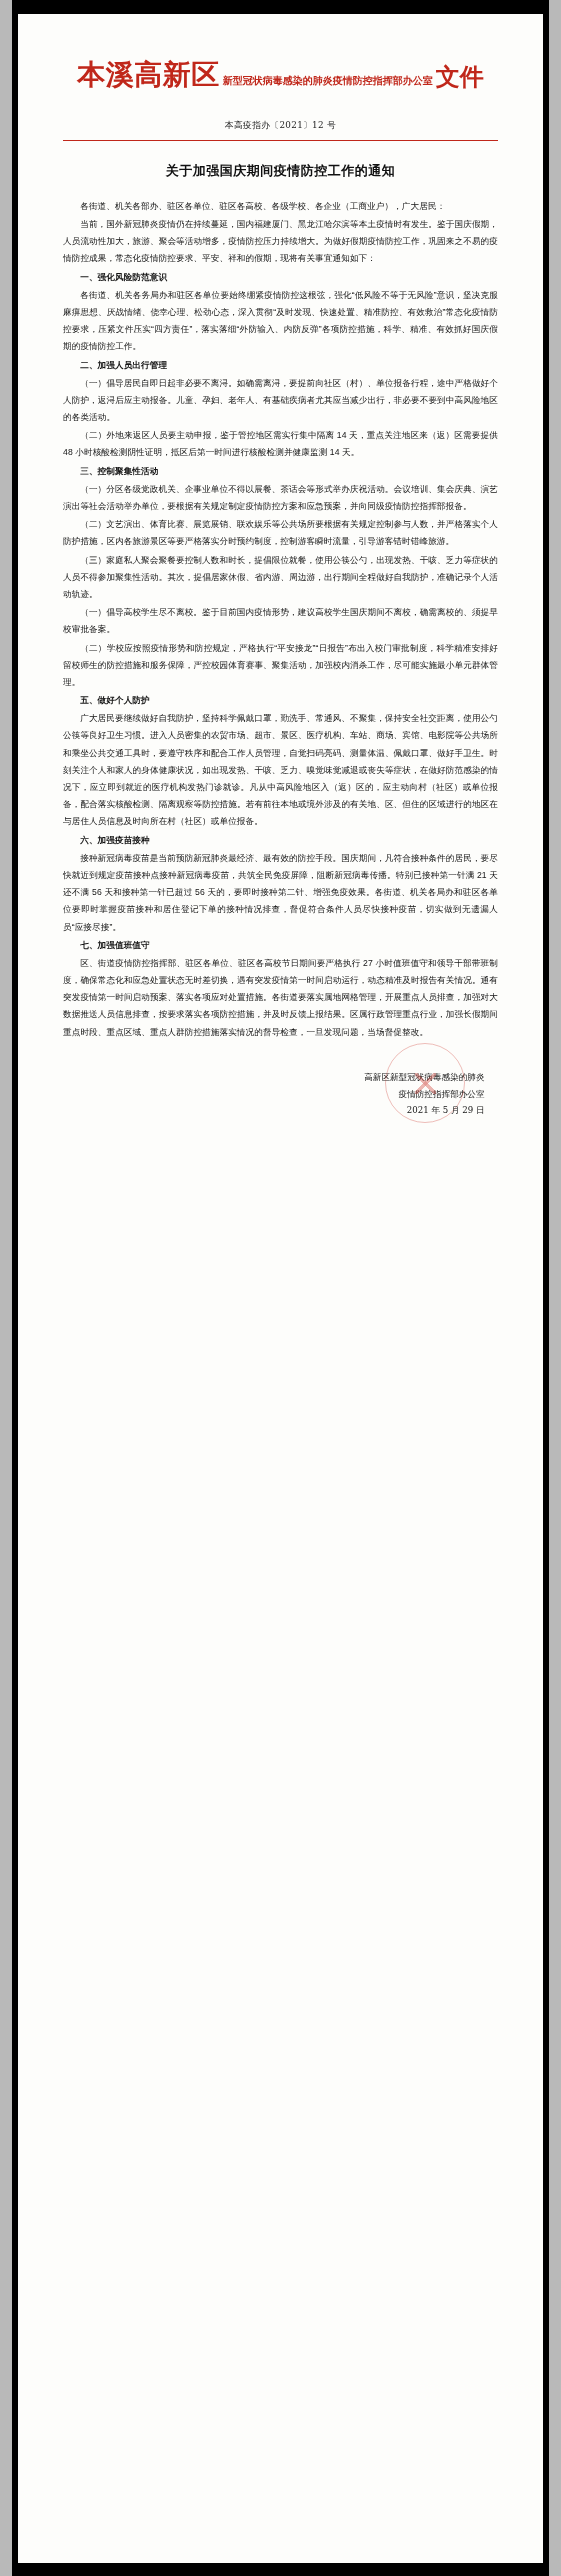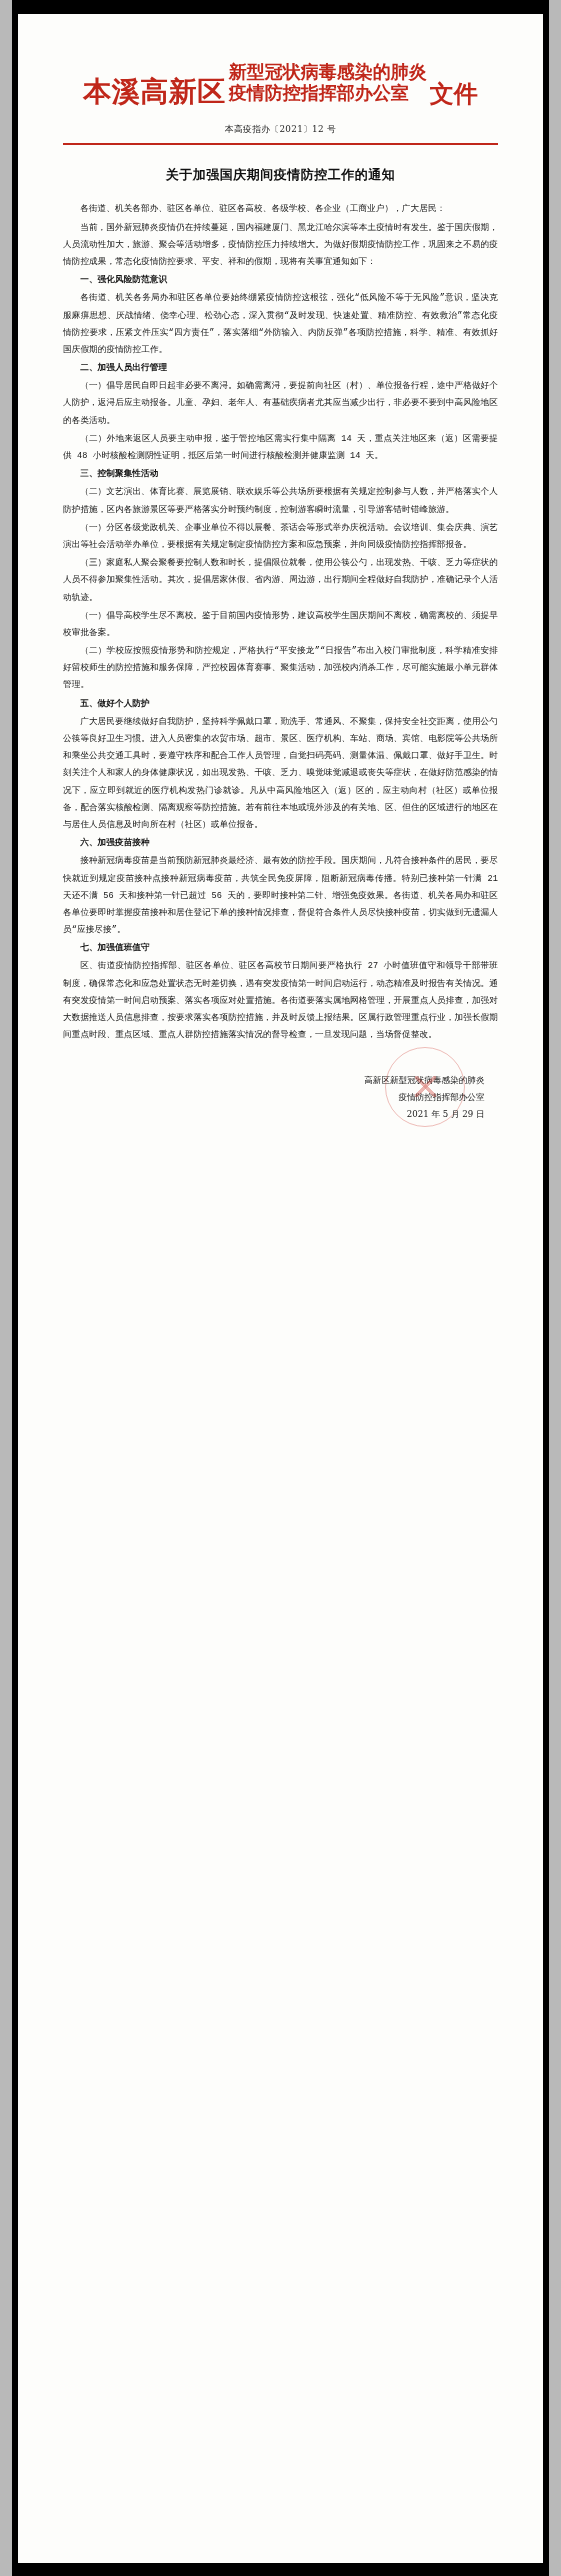--- a/index.html
+++ b/index.html
@@ -43,66 +43,66 @@
     color: #c0271a;
     font-family: "DejaVu Serif", serif;
     font-weight: bold;
     font-size: 28px;
     line-height: 1;
     letter-spacing: 0.5px;
     white-space: nowrap;
   }
   .mast-mid {
     display: flex;
-    flex-direction: column;
+    flex-direction: row;
     color: #c0271a;
     font-family: "DejaVu Serif", serif;
     font-weight: bold;
-    font-size: 18px;
+    font-size: 10px;
     line-height: 1.18;
     padding-bottom: 2.1px;
     white-space: nowrap;
   }
   .mast-doc {
     color: #c0271a;
     font-family: "DejaVu Serif", serif;
     font-weight: bold;
     font-size: 24px;
     line-height: 1;
     padding-bottom: 0px;
     white-space: nowrap;
   }
 
   .docnumber {
     text-align: center;
     font-family: "DejaVu Serif", serif;
     font-size: 8.8px;
     color: #1a1a1a;
-    margin-top: 15px;
+    margin-top: 28px;
     letter-spacing: 0.3px;
   }
   .redrule {
     height: 1.6px;
     background: #c0271a;
     margin-top: 7.3px;
     margin-bottom: 21px;
   }
 
   .doc-title {
     text-align: center;
     font-family: "DejaVu Serif", serif;
     font-weight: bold;
     font-size: 13px;
     color: #111;
     letter-spacing: 0.5px;
     margin-bottom: 17.7px;
   }
 
   .body-text p {
-    font-family: Liberation Mono, monospace;
+    font-family: Liberation Sans, sans-serif;
     font-size: 8.6px;
     line-height: 2.0;
     color: #141414;
     margin: 0 0 1px 0;
     text-align: justify;
     text-justify: inter-ideograph;
     text-indent: 2em;
     letter-spacing: 0.1px;
   }
   .body-text p.heading {
@@ -174,22 +174,22 @@
       <p>当前，国外新冠肺炎疫情仍在持续蔓延，国内福建厦门、黑龙江哈尔滨等本土疫情时有发生。鉴于国庆假期，人员流动性加大，旅游、聚会等活动增多，疫情防控压力持续增大。为做好假期疫情防控工作，巩固来之不易的疫情防控成果，常态化疫情防控要求、平安、祥和的假期，现将有关事宜通知如下：</p>
 
       <p class="heading">一、强化风险防范意识</p>
       <p>各街道、机关各务局办和驻区各单位要始终绷紧疫情防控这根弦，强化“低风险不等于无风险”意识，坚决克服麻痹思想、厌战情绪、侥幸心理、松劲心态，深入贯彻“及时发现、快速处置、精准防控、有效救治”常态化疫情防控要求，压紧文件压实“四方责任”，落实落细“外防输入、内防反弹”各项防控措施，科学、精准、有效抓好国庆假期的疫情防控工作。</p>
 
       <p class="heading">二、加强人员出行管理</p>
       <p>（一）倡导居民自即日起非必要不离浔。如确需离浔，要提前向社区（村）、单位报备行程，途中严格做好个人防护，返浔后应主动报备。儿童、孕妇、老年人、有基础疾病者尤其应当减少出行，非必要不要到中高风险地区的各类活动。</p>
       <p>（二）外地来返区人员要主动申报，鉴于管控地区需实行集中隔离 14 天，重点关注地区来（返）区需要提供 48 小时核酸检测阴性证明，抵区后第一时间进行核酸检测并健康监测 14 天。</p>
 
       <p class="heading">三、控制聚集性活动</p>
+      <p>（一）分区各级党政机关、企事业单位不得以展餐、茶话会等形式举办庆祝活动。会议培训、集会庆典、演艺演出等社会活动举办单位，要根据有关规定制定疫情防控方案和应急预案，并向同级疫情防控指挥部报备。</p>
       <p>（二）文艺演出、体育比赛、展览展销、联欢娱乐等公共场所要根据有关规定控制参与人数，并严格落实个人防护措施，区内各旅游景区等要严格落实分时预约制度，控制游客瞬时流量，引导游客错时错峰旅游。</p>
-      <p>（一）分区各级党政机关、企事业单位不得以展餐、茶话会等形式举办庆祝活动。会议培训、集会庆典、演艺演出等社会活动举办单位，要根据有关规定制定疫情防控方案和应急预案，并向同级疫情防控指挥部报备。</p>
       <p>（三）家庭私人聚会聚餐要控制人数和时长，提倡限位就餐，使用公筷公勺，出现发热、干咳、乏力等症状的人员不得参加聚集性活动。其次，提倡居家休假、省内游、周边游，出行期间全程做好自我防护，准确记录个人活动轨迹。</p>
 
       <p>（一）倡导高校学生尽不离校。鉴于目前国内疫情形势，建议高校学生国庆期间不离校，确需离校的、须提早校审批备案。</p>
       <p>（二）学校应按照疫情形势和防控规定，严格执行“平安接龙”“日报告”布出入校门审批制度，科学精准安排好留校师生的防控措施和服务保障，严控校园体育赛事、聚集活动，加强校内消杀工作，尽可能实施最小单元群体管理。</p>
 
       <p class="heading">五、做好个人防护</p>
       <p>广大居民要继续做好自我防护，坚持科学佩戴口罩，勤洗手、常通风、不聚集，保持安全社交距离，使用公勺公筷等良好卫生习惯。进入人员密集的农贸市场、超市、景区、医疗机构、车站、商场、宾馆、电影院等公共场所和乘坐公共交通工具时，要遵守秩序和配合工作人员管理，自觉扫码亮码、测量体温、佩戴口罩、做好手卫生。时刻关注个人和家人的身体健康状况，如出现发热、干咳、乏力、嗅觉味觉减退或丧失等症状，在做好防范感染的情况下，应立即到就近的医疗机构发热门诊就诊。凡从中高风险地区入（返）区的，应主动向村（社区）或单位报备，配合落实核酸检测、隔离观察等防控措施。若有前往本地或境外涉及的有关地、区、但住的区域进行的地区在与居住人员信息及时向所在村（社区）或单位报备。</p>
 
       <p class="heading">六、加强疫苗接种</p>
       <p>接种新冠病毒疫苗是当前预防新冠肺炎最经济、最有效的防控手段。国庆期间，凡符合接种条件的居民，要尽快就近到规定疫苗接种点接种新冠病毒疫苗，共筑全民免疫屏障，阻断新冠病毒传播。特别已接种第一针满 21 天还不满 56 天和接种第一针已超过 56 天的，要即时接种第二针、增强免疫效果。各街道、机关各局办和驻区各单位要即时掌握疫苗接种和居住登记下单的接种情况排查，督促符合条件人员尽快接种疫苗，切实做到无遗漏人员“应接尽接”。</p>

